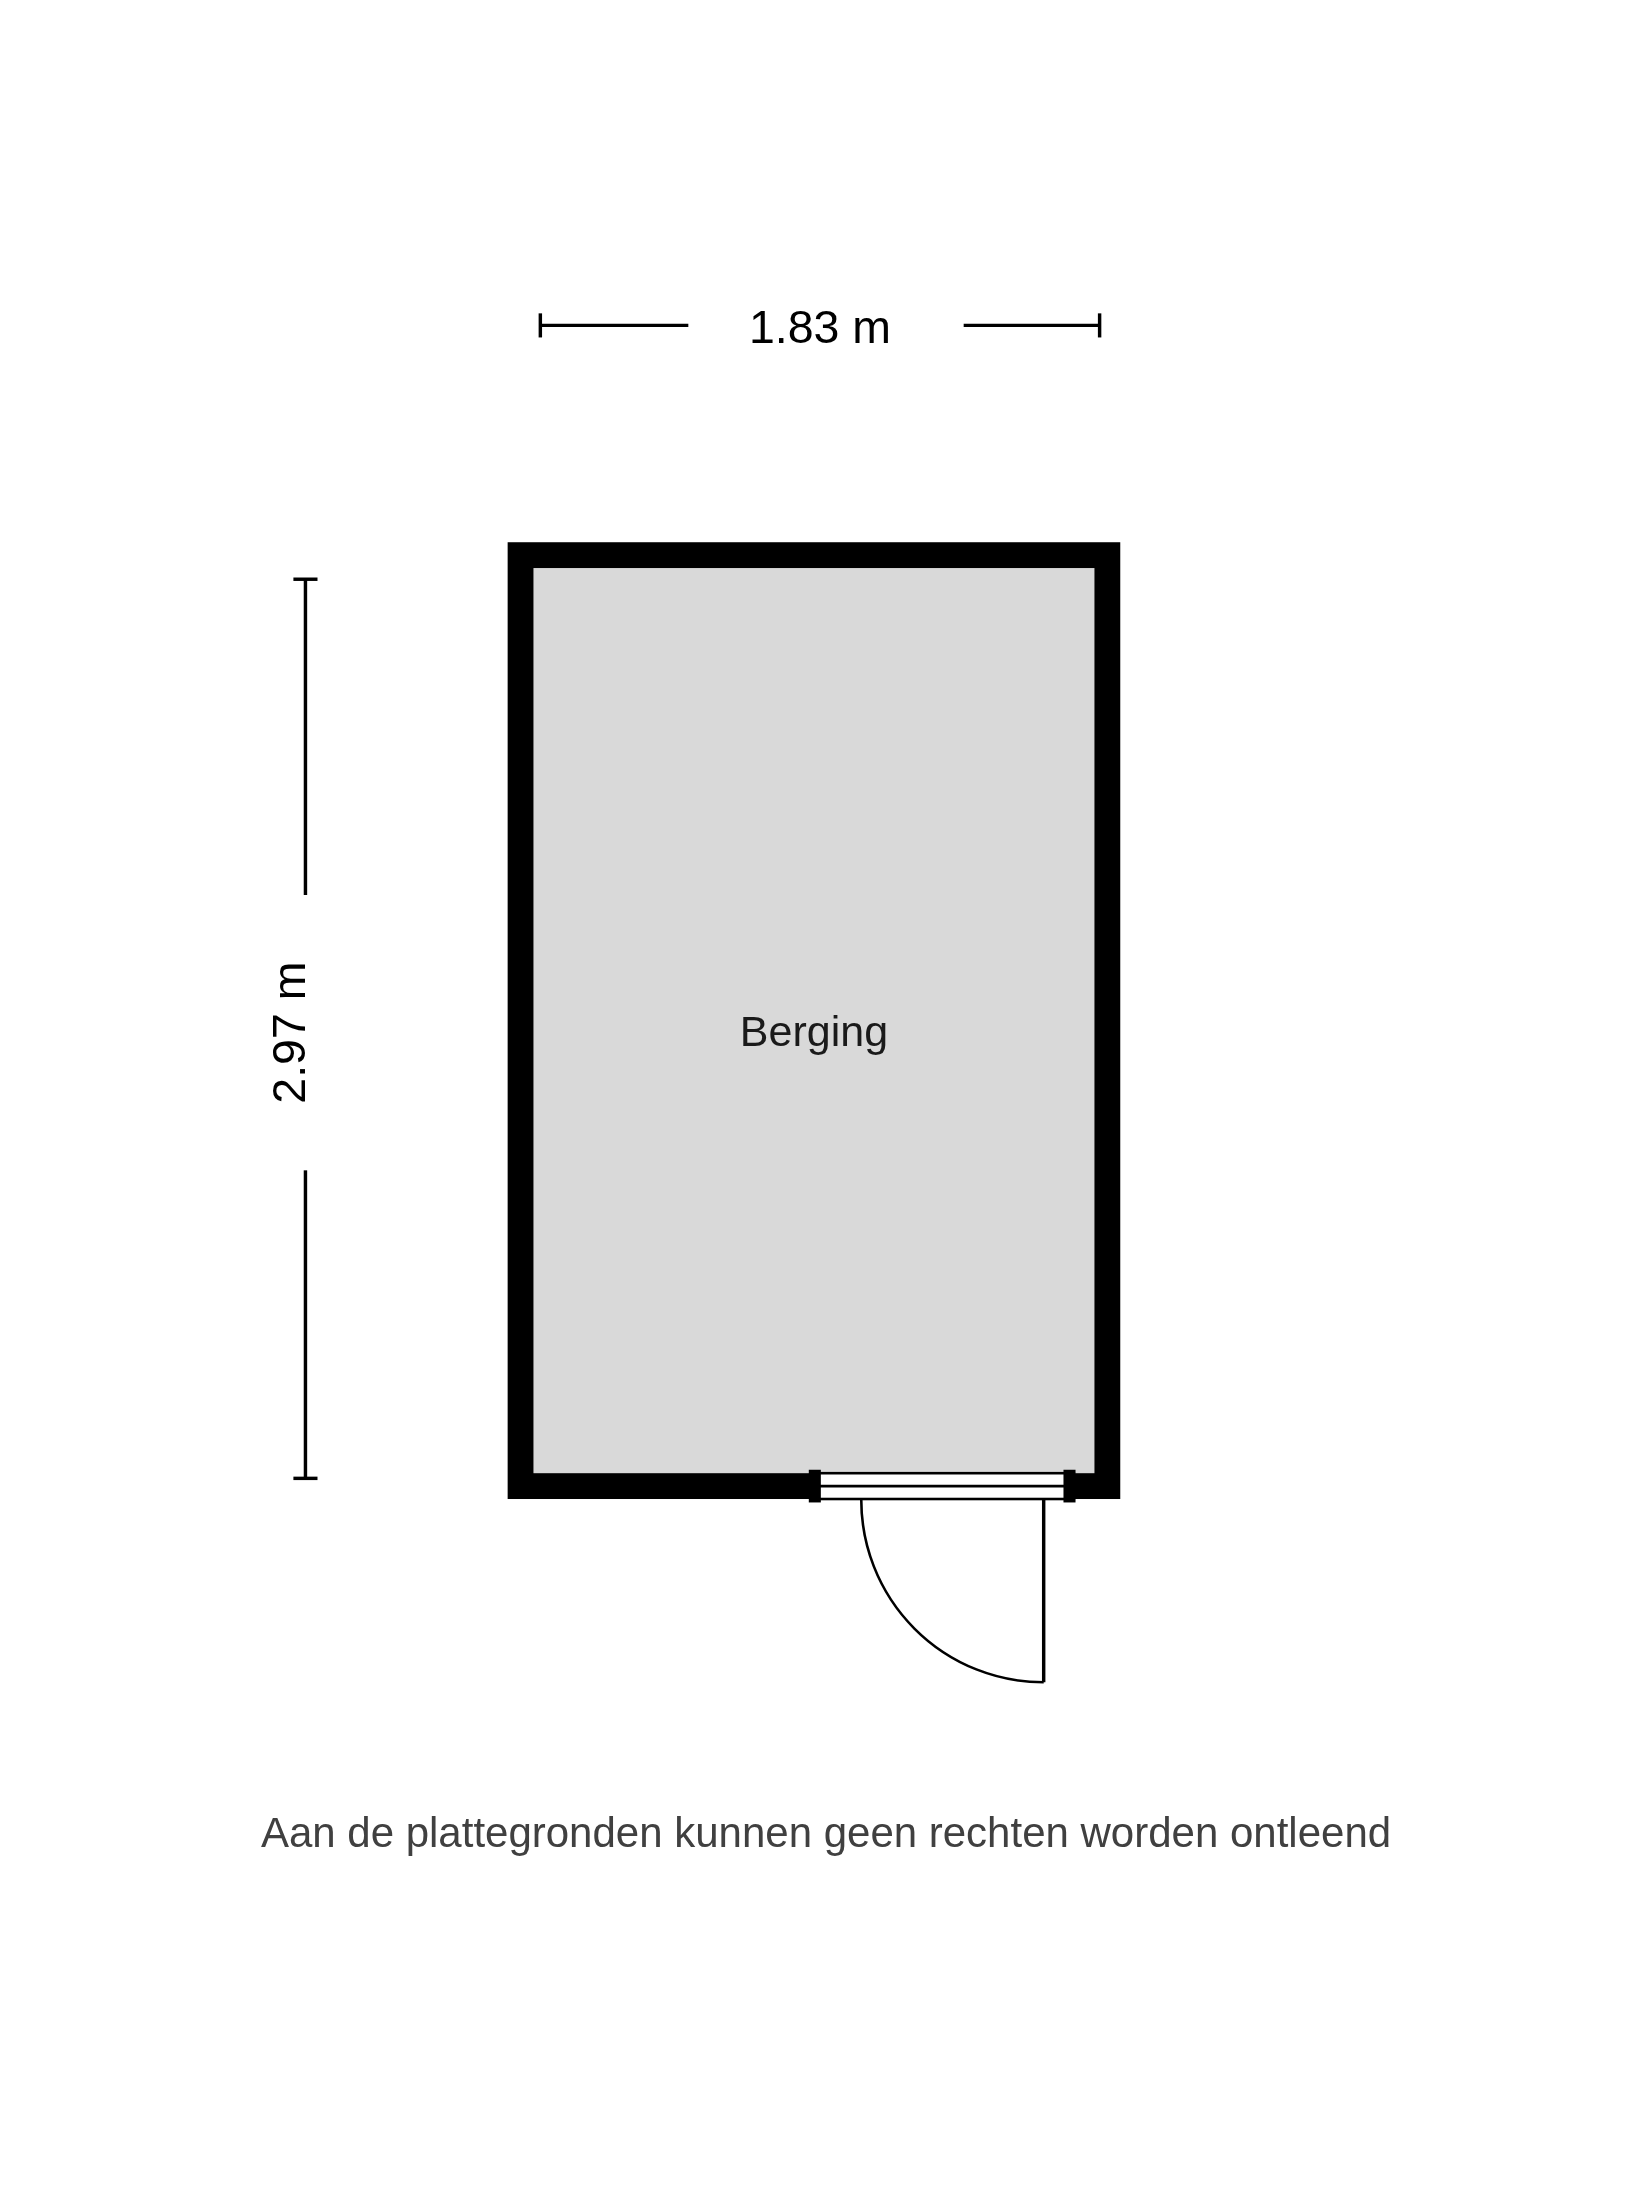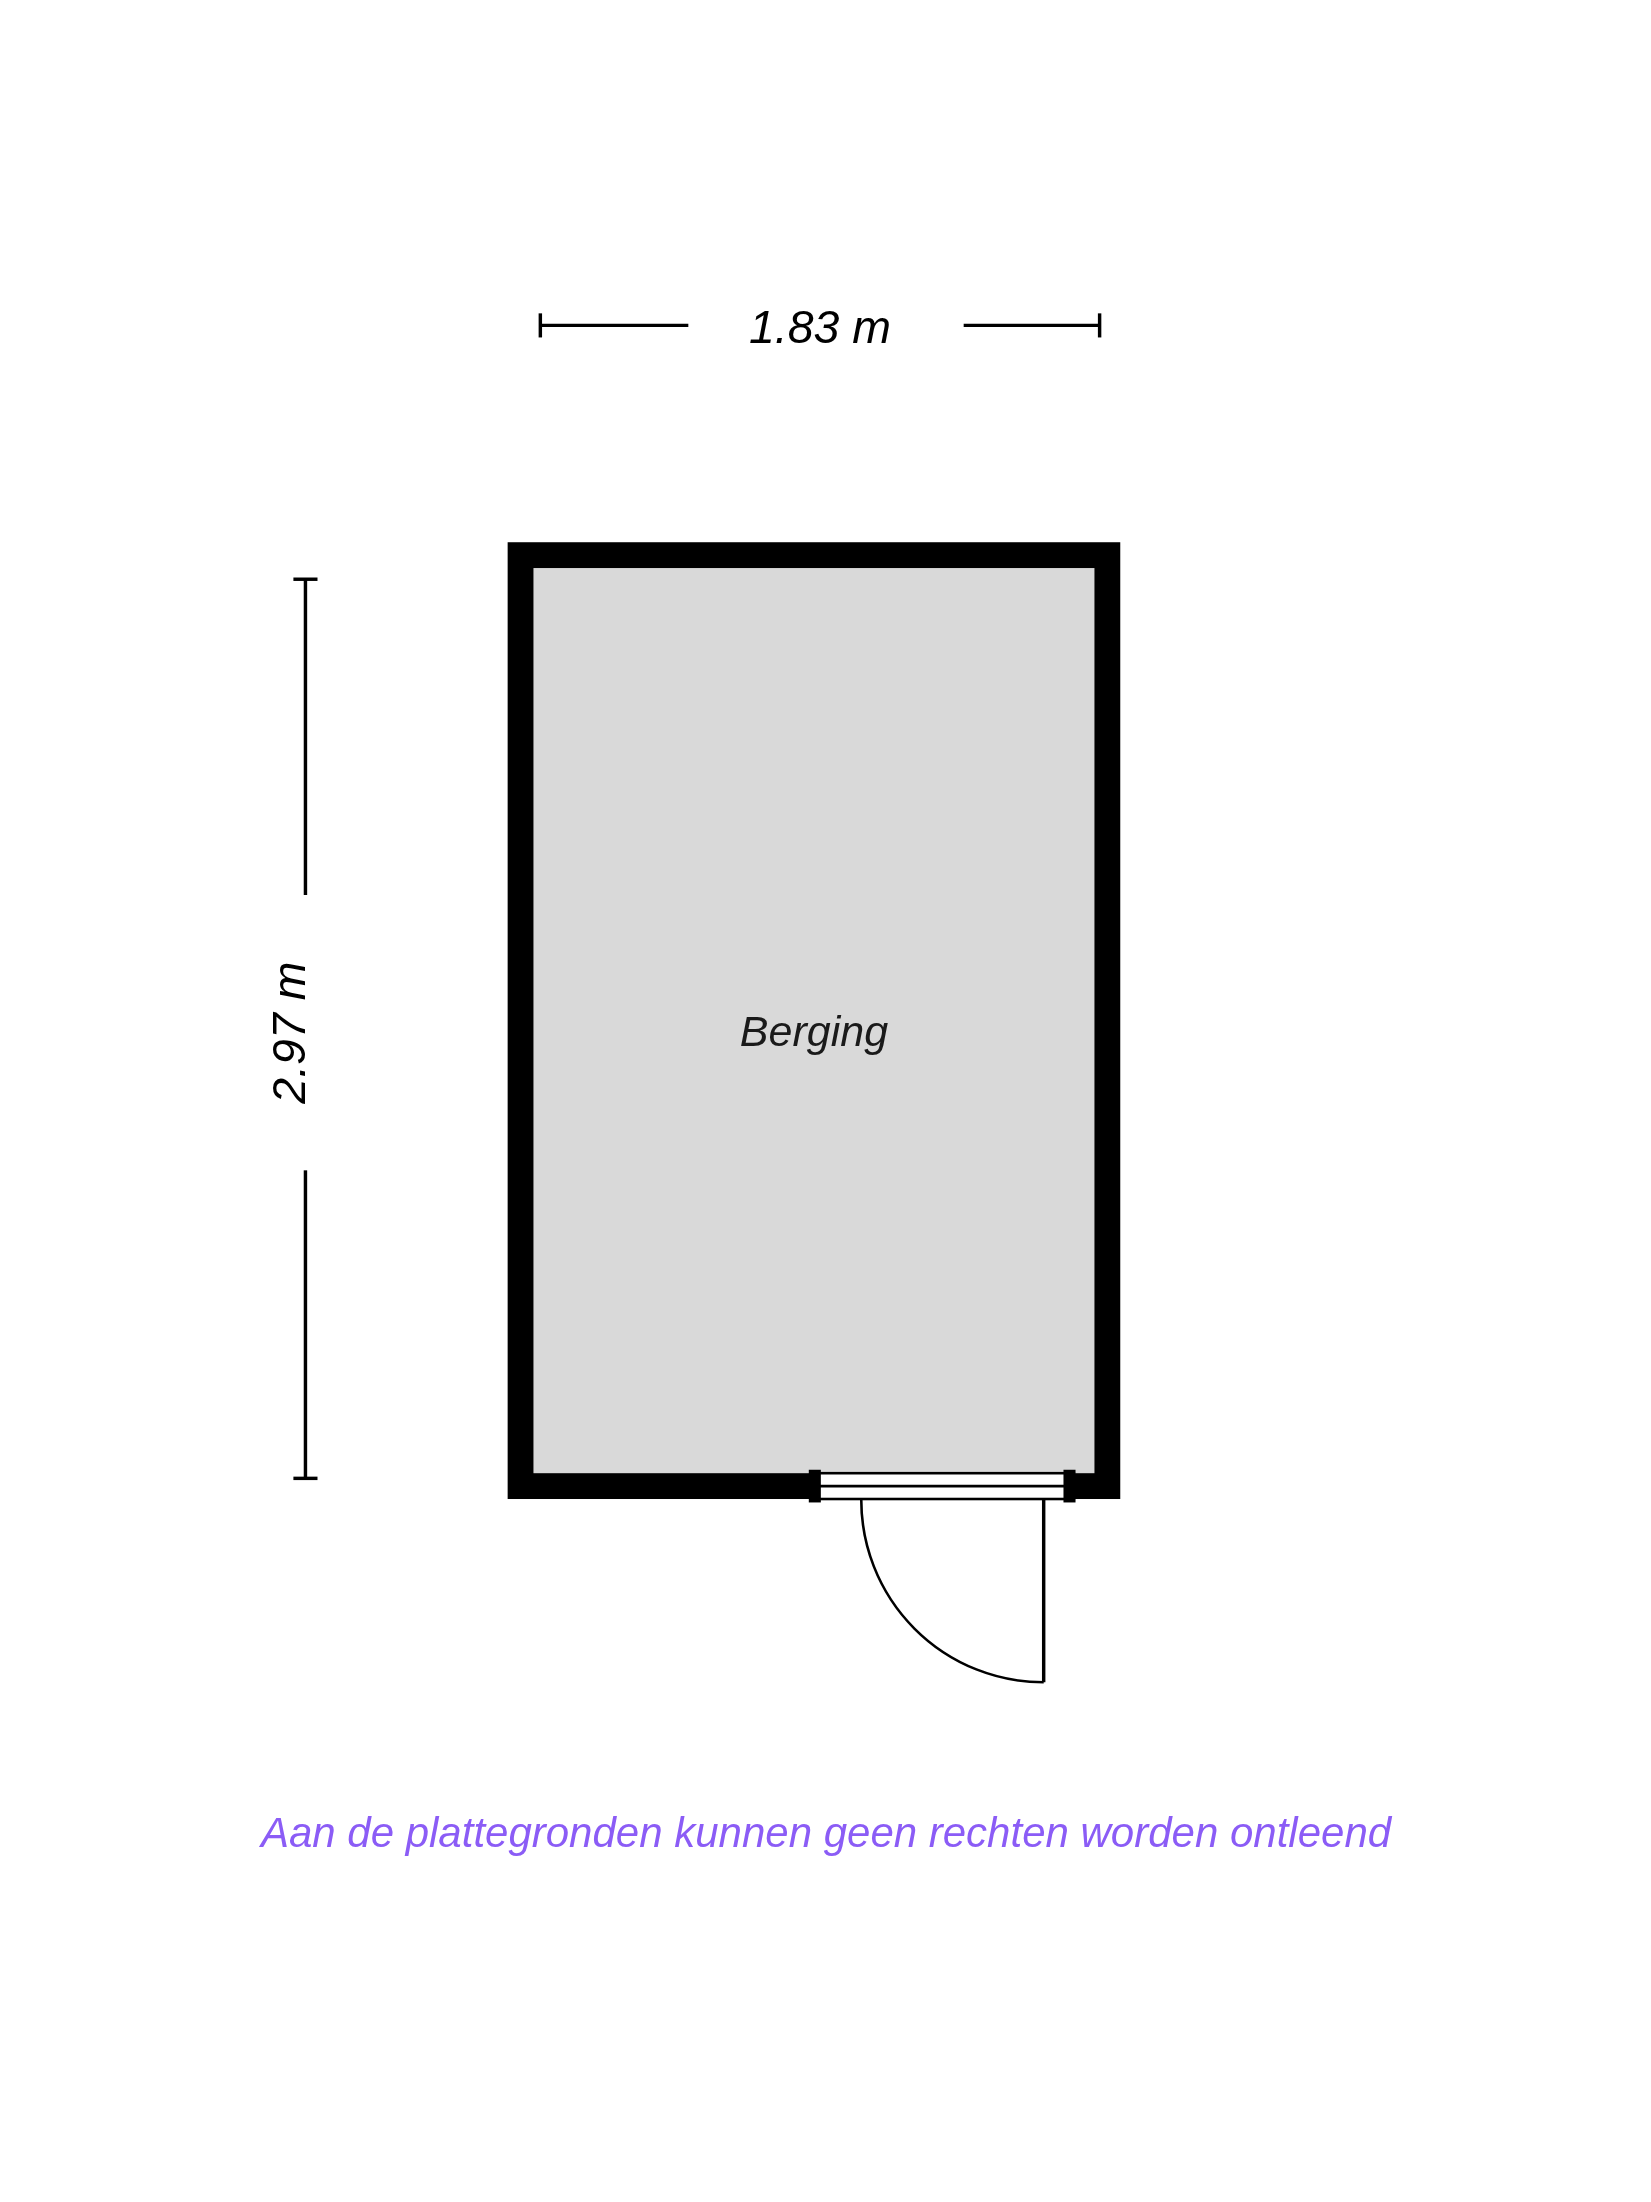--- a/index.html
+++ b/index.html
@@ -14,21 +14,20 @@
     color: #000000;
     position: relative;
     overflow: hidden;
   }
   #floorplan-root {
     position: absolute;
     left: 0;
     top: 0;
     width: 1652px;
     height: 2203px;
-    font-style: italic;
   }
   .plan-svg {
     position: absolute;
     left: 0;
     top: 0;
     width: 1652px;
     height: 2203px;
     display: block;
   }
   .dim-label {
@@ -45,21 +44,21 @@
     position: absolute;
     left: 0;
     top: 1807px;
     width: 1652px;
     text-align: center;
     font-family: "Liberation Sans", sans-serif;
   }
   .footer-line1 {
     font-size: 42px;
     line-height: 1.25;
-    color: #8b5cf6;
+    color: #404040;
     white-space: nowrap;
   }
   .footer-line2 {
     font-size: 42px;
     line-height: 1.25;
     color: #000000;
     margin-top: 5.2px;
   }
 </style>
 </head>

